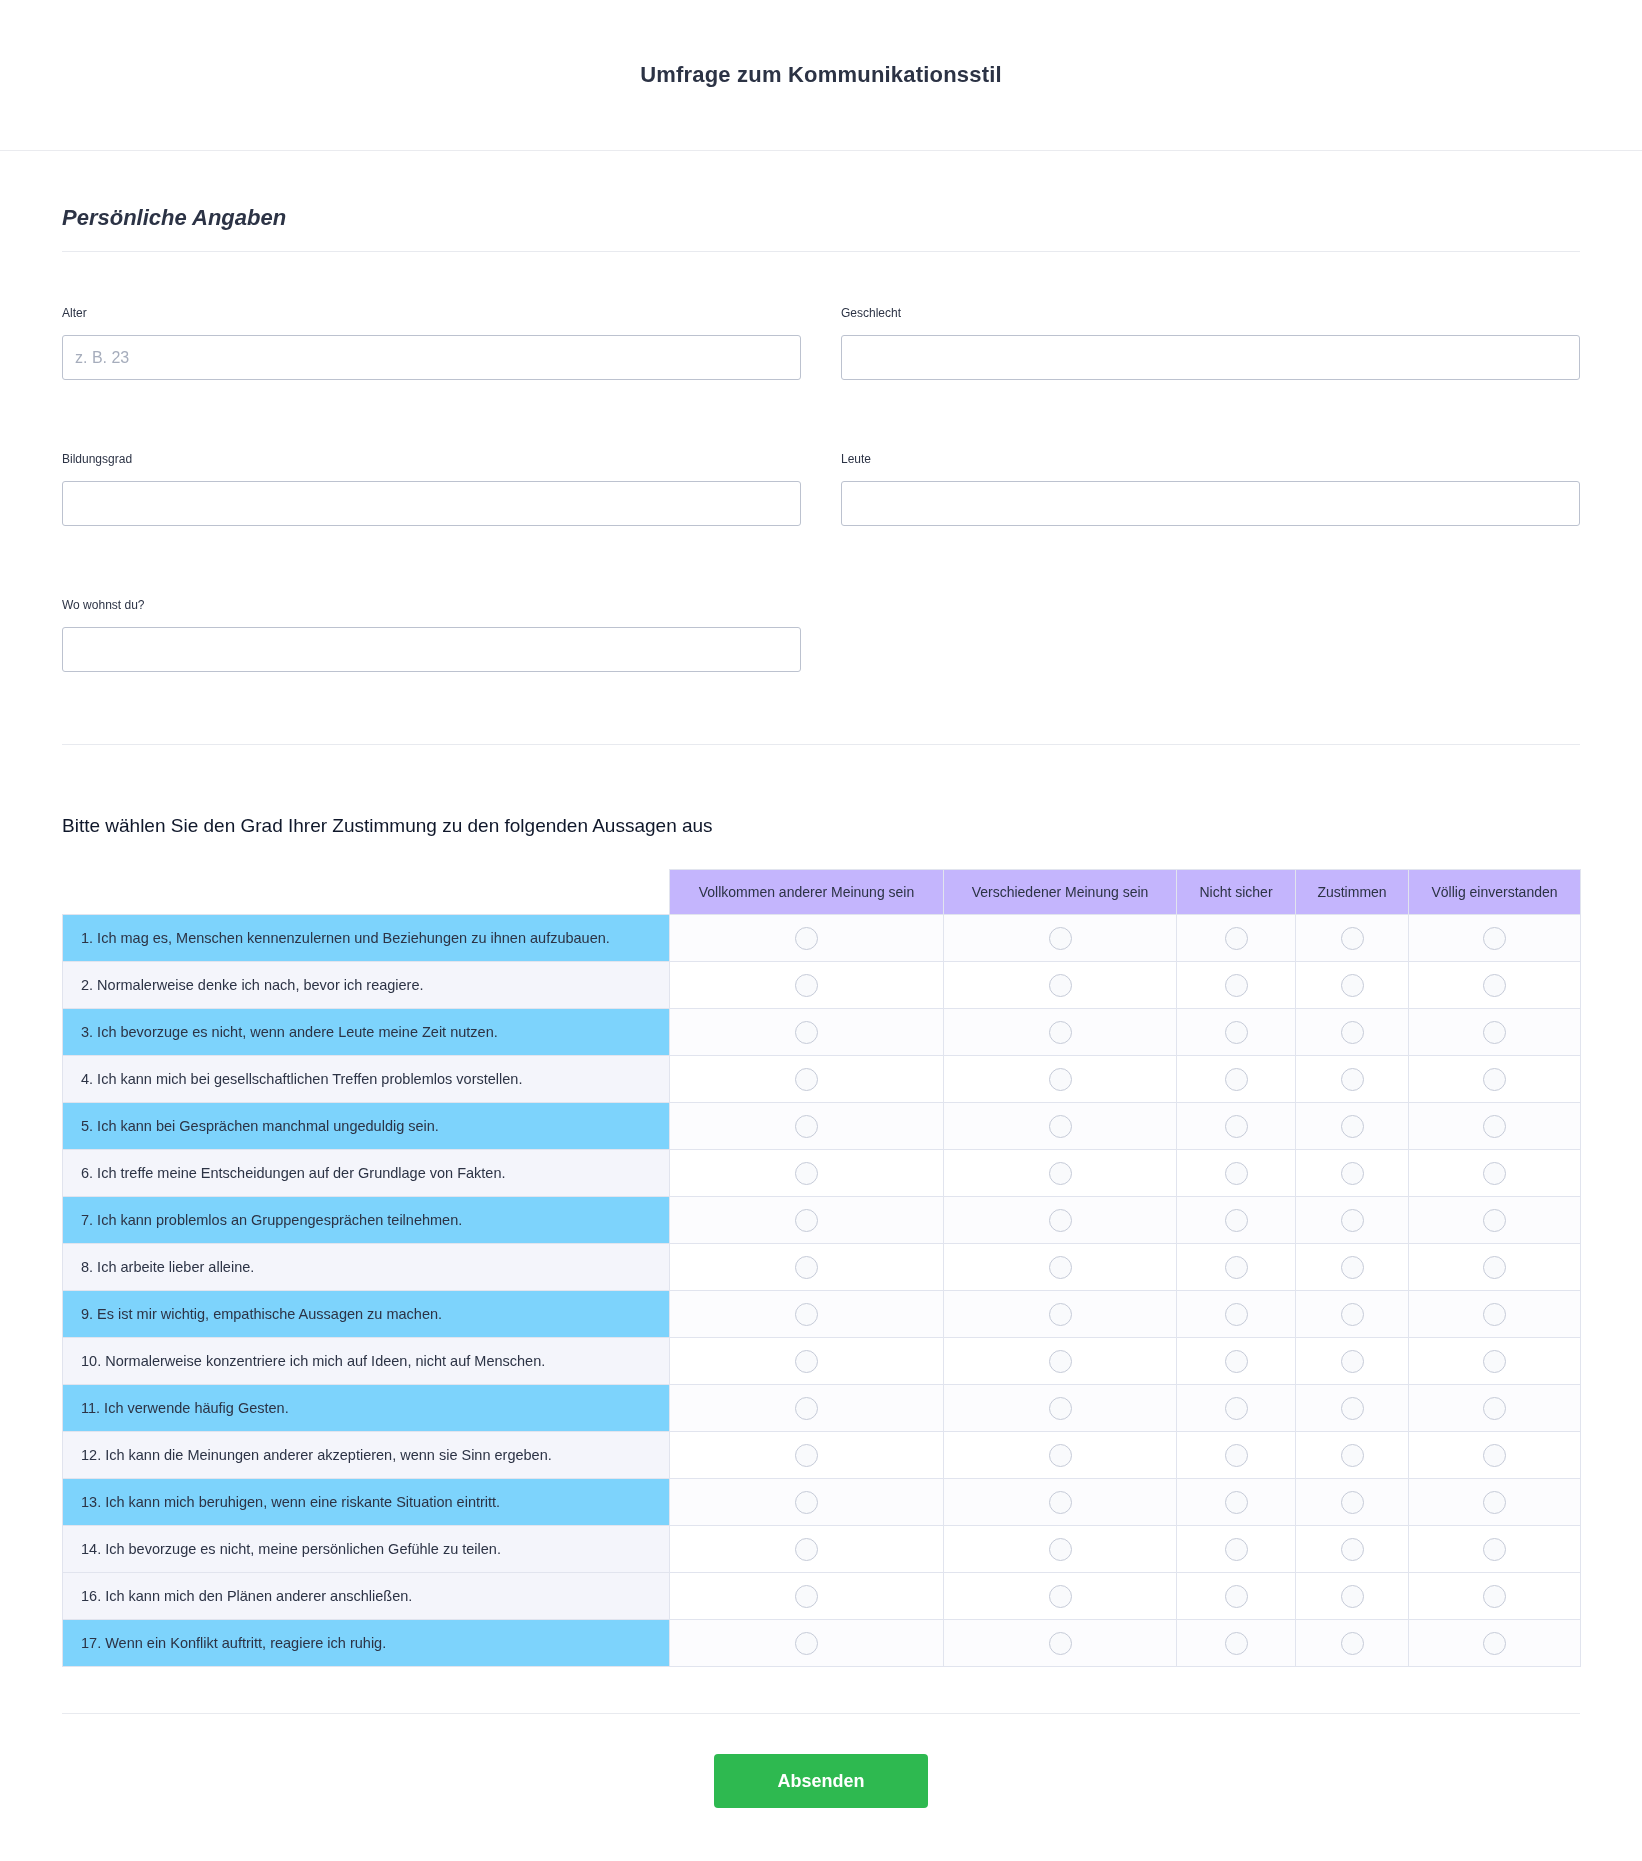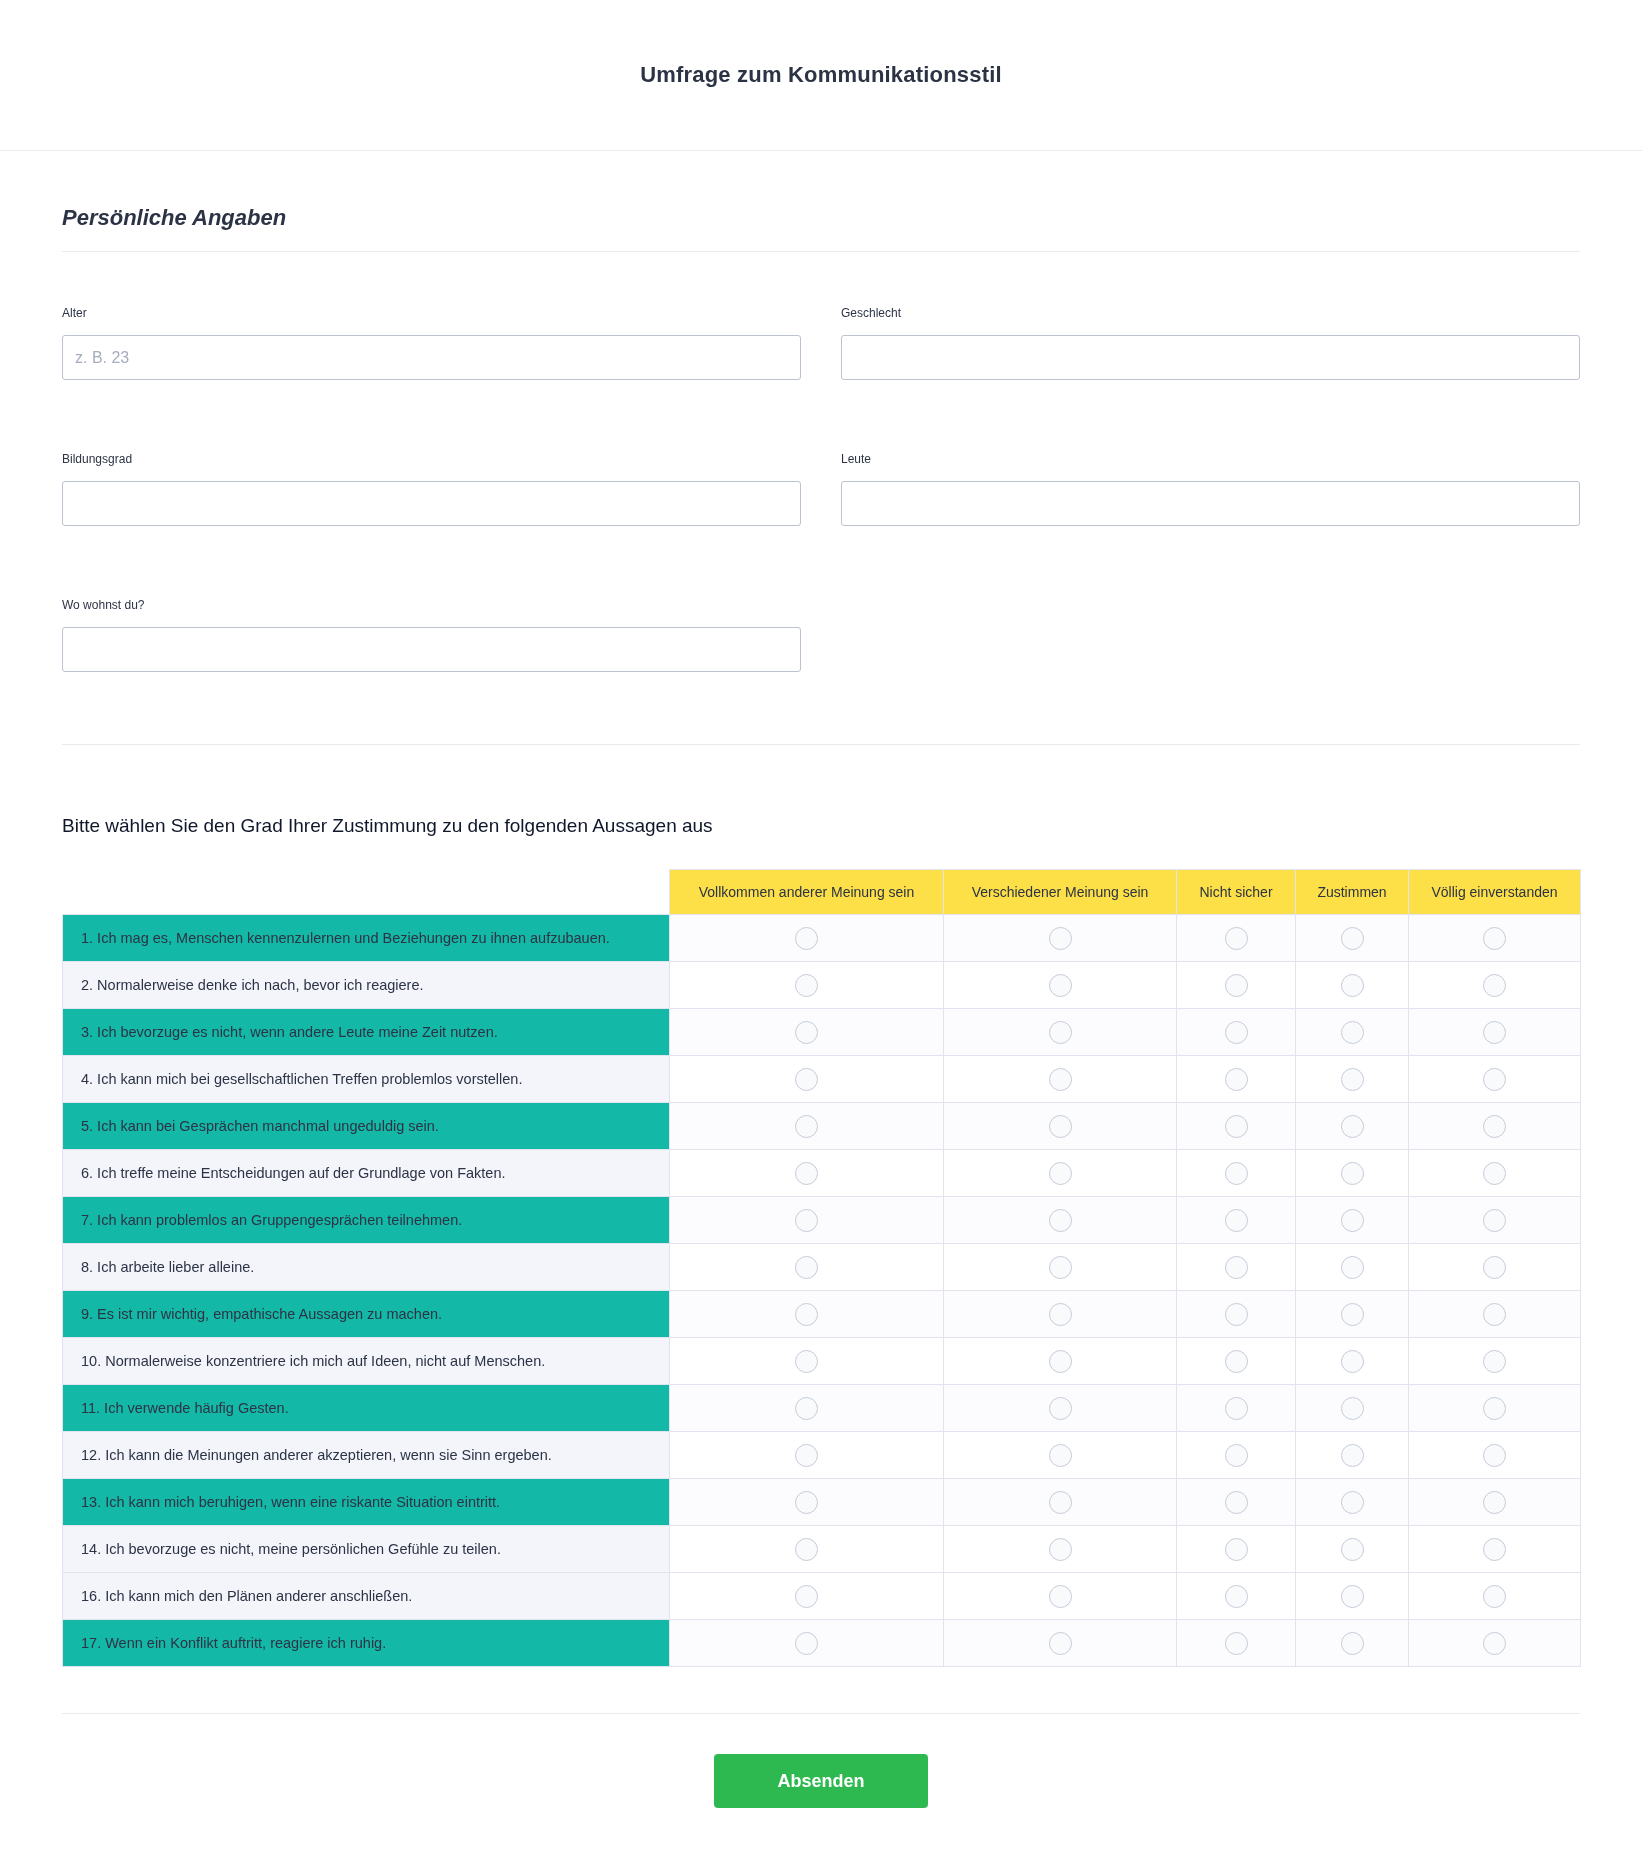--- a/index.html
+++ b/index.html
@@ -88,39 +88,39 @@
     border-collapse: collapse;
     table-layout: fixed;
     width: 1518px;
     margin-bottom: 46px;
   }
   table.matrix th,
   table.matrix td {
     border: 1px solid #e1e4ee;
   }
   table.matrix thead th {
-    background: #fde047;
+    background: #c4b5fd;
     font-size: 14px;
     font-weight: 400;
     color: #2c3345;
     padding: 14px 6px;
     text-align: center;
   }
   table.matrix thead th.corner {
     border: none;
     background: transparent;
   }
   table.matrix td { height: 47px; }
   td.row-label {
     font-size: 14.5px;
     color: #2c3345;
     padding: 0 18px;
     text-align: left;
   }
-  tr.odd td.row-label  { background: #14b8a6; }
+  tr.odd td.row-label  { background: #7dd3fc; }
   tr.even td.row-label { background: #f4f5fb; }
   td.radio-cell { text-align: center; }
   tr.odd td.radio-cell  { background: #fcfcfe; }
   tr.even td.radio-cell { background: #ffffff; }
   .radio {
     display: inline-block;
     width: 23px;
     height: 23px;
     border: 1px solid #c6cbd8;
     border-radius: 50%;

